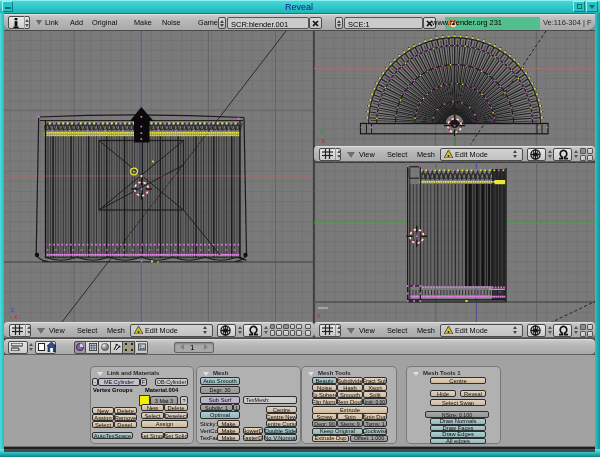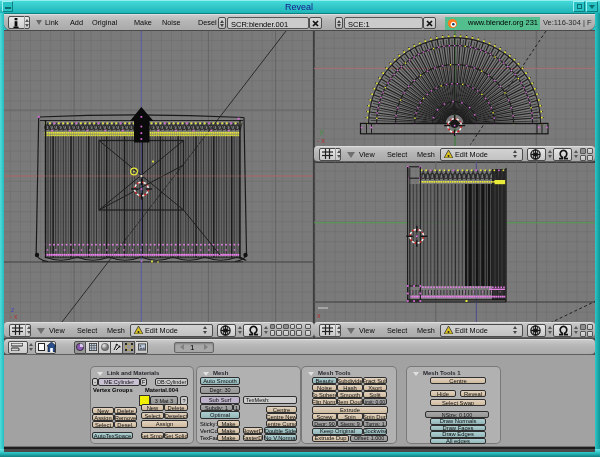--- a/index.html
+++ b/index.html
@@ -38,21 +38,21 @@
     </svg>
 <div class="abs" style="left:24px;top:16px;width:1px;height:13px;background:#9a9a9a"></div>
 <div class="abs" style="left:25px;top:19px;width:0;height:0;border-left:2px solid transparent;border-right:2px solid transparent;border-bottom:3px solid #555"></div>
 <div class="abs" style="left:25px;top:24px;width:0;height:0;border-left:2px solid transparent;border-right:2px solid transparent;border-top:3px solid #555"></div>
 <div class="abs" style="left:36px;top:20px;width:0;height:0;border-left:3.5px solid transparent;border-right:3.5px solid transparent;border-top:5px solid #686868"></div>
 <div class="abs menu" style="left:45px;top:18px">Link</div>
 <div class="abs menu" style="left:70px;top:18px">Add</div>
 <div class="abs menu" style="left:92px;top:18px">Original</div>
 <div class="abs menu" style="left:134px;top:18px">Make</div>
 <div class="abs menu" style="left:162px;top:18px">Noise</div>
-<div class="abs menu" style="left:198px;top:18px">Desel</div>
+<div class="abs menu" style="left:198px;top:18px">Game</div>
 <div class="abs" style="left:218px;top:17px;width:8px;height:12px;background:linear-gradient(#d6d6d6,#bdbdbd);border:1px solid #4c4c4c;border-radius:2px"></div>
     <div class="abs" style="left:220px;top:19.5px;width:0;height:0;border-left:2px solid transparent;border-right:2px solid transparent;border-bottom:3px solid #444"></div>
     <div class="abs" style="left:220px;top:23.5px;width:0;height:0;border-left:2px solid transparent;border-right:2px solid transparent;border-top:3px solid #444"></div>
 <div class="abs tt" style="left:227px;top:17px;width:82px;height:12px;background:#cbcbcb;border:1px solid #555;border-radius:2px;font-size:7.5px;padding:2px 0 0 3px">SCR:blender.001</div>
 <div class="abs" style="left:309px;top:17px;width:13px;height:12px;background:linear-gradient(#d8d8d8,#c0c0c0);border:1px solid #4c4c4c;border-radius:2px"></div>
 <svg class="abs" style="left:312px;top:19.5px" width="7" height="7" viewBox="0 0 7 7">
       <path d="M1 1 L6 6 M6 1 L1 6" stroke="#111" stroke-width="1.7"></path>
     </svg>
 <div class="abs" style="left:335px;top:17px;width:8px;height:12px;background:linear-gradient(#d6d6d6,#bdbdbd);border:1px solid #4c4c4c;border-radius:2px"></div>
     <div class="abs" style="left:337px;top:19.5px;width:0;height:0;border-left:2px solid transparent;border-right:2px solid transparent;border-bottom:3px solid #444"></div>
@@ -62,21 +62,21 @@
 <svg class="abs" style="left:426px;top:19.5px" width="7" height="7" viewBox="0 0 7 7">
       <path d="M1 1 L6 6 M6 1 L1 6" stroke="#111" stroke-width="1.7"></path>
     </svg>
 <div class="abs" style="left:445px;top:16.5px;width:95px;height:13px;background:#53bf8e"></div>
 <svg class="abs" style="left:447px;top:17.5px" width="11" height="11" viewBox="0 0 11 11">
 <circle cx="5.5" cy="5.5" r="4.6" fill="#ff7a1e"></circle>
       <circle cx="6.3" cy="6.3" r="2.6" fill="#fff"></circle>
       <circle cx="6.3" cy="6.3" r="1.3" fill="#1a3a5a"></circle>
 <path d="M0.5 4.5 L5 3 L3.5 5.5 Z" fill="#ff7a1e"></path>
     </svg>
-<div class="abs tt" style="left:468px;top:18px;font-size:7.5px">www.blender.org 231</div>
+<div class="abs tt" style="left:432px;top:18px;font-size:7.5px">www.blender.org 231</div>
 <div class="abs tt" style="left:543px;top:18px;font-size:7.5px;color:#2a2a2a">Ve:116-304 | F</div>
 <div class="abs" style="left:4px;top:30px;width:591px;height:422px;background:#4a4a4a"></div>
 <div class="abs" style="left:4px;top:31px;width:310px;height:307px;background:#7a7a7a"></div>
 <div class="abs" style="left:314px;top:31px;width:281px;height:131px;background:#7a7a7a"></div>
 <div class="abs" style="left:314px;top:162px;width:281px;height:176px;background:#7a7a7a"></div>
 <div class="abs" style="left:313px;top:31px;width:2px;height:307px;background:#3c3c3c"></div>
 <div class="abs" style="left:314px;top:161px;width:281px;height:2px;background:#3c3c3c"></div>
 <svg class="abs" style="left:4px;top:31px" width="309" height="291" viewBox="0 0 309 291">
       <line x1="6.4" y1="0.0" x2="6.4" y2="291.0" stroke="#6e6e6e" stroke-width="1" stroke-opacity="0.55"></line>
       <line x1="16.5" y1="0.0" x2="16.5" y2="291.0" stroke="#6e6e6e" stroke-width="1" stroke-opacity="0.55"></line>

